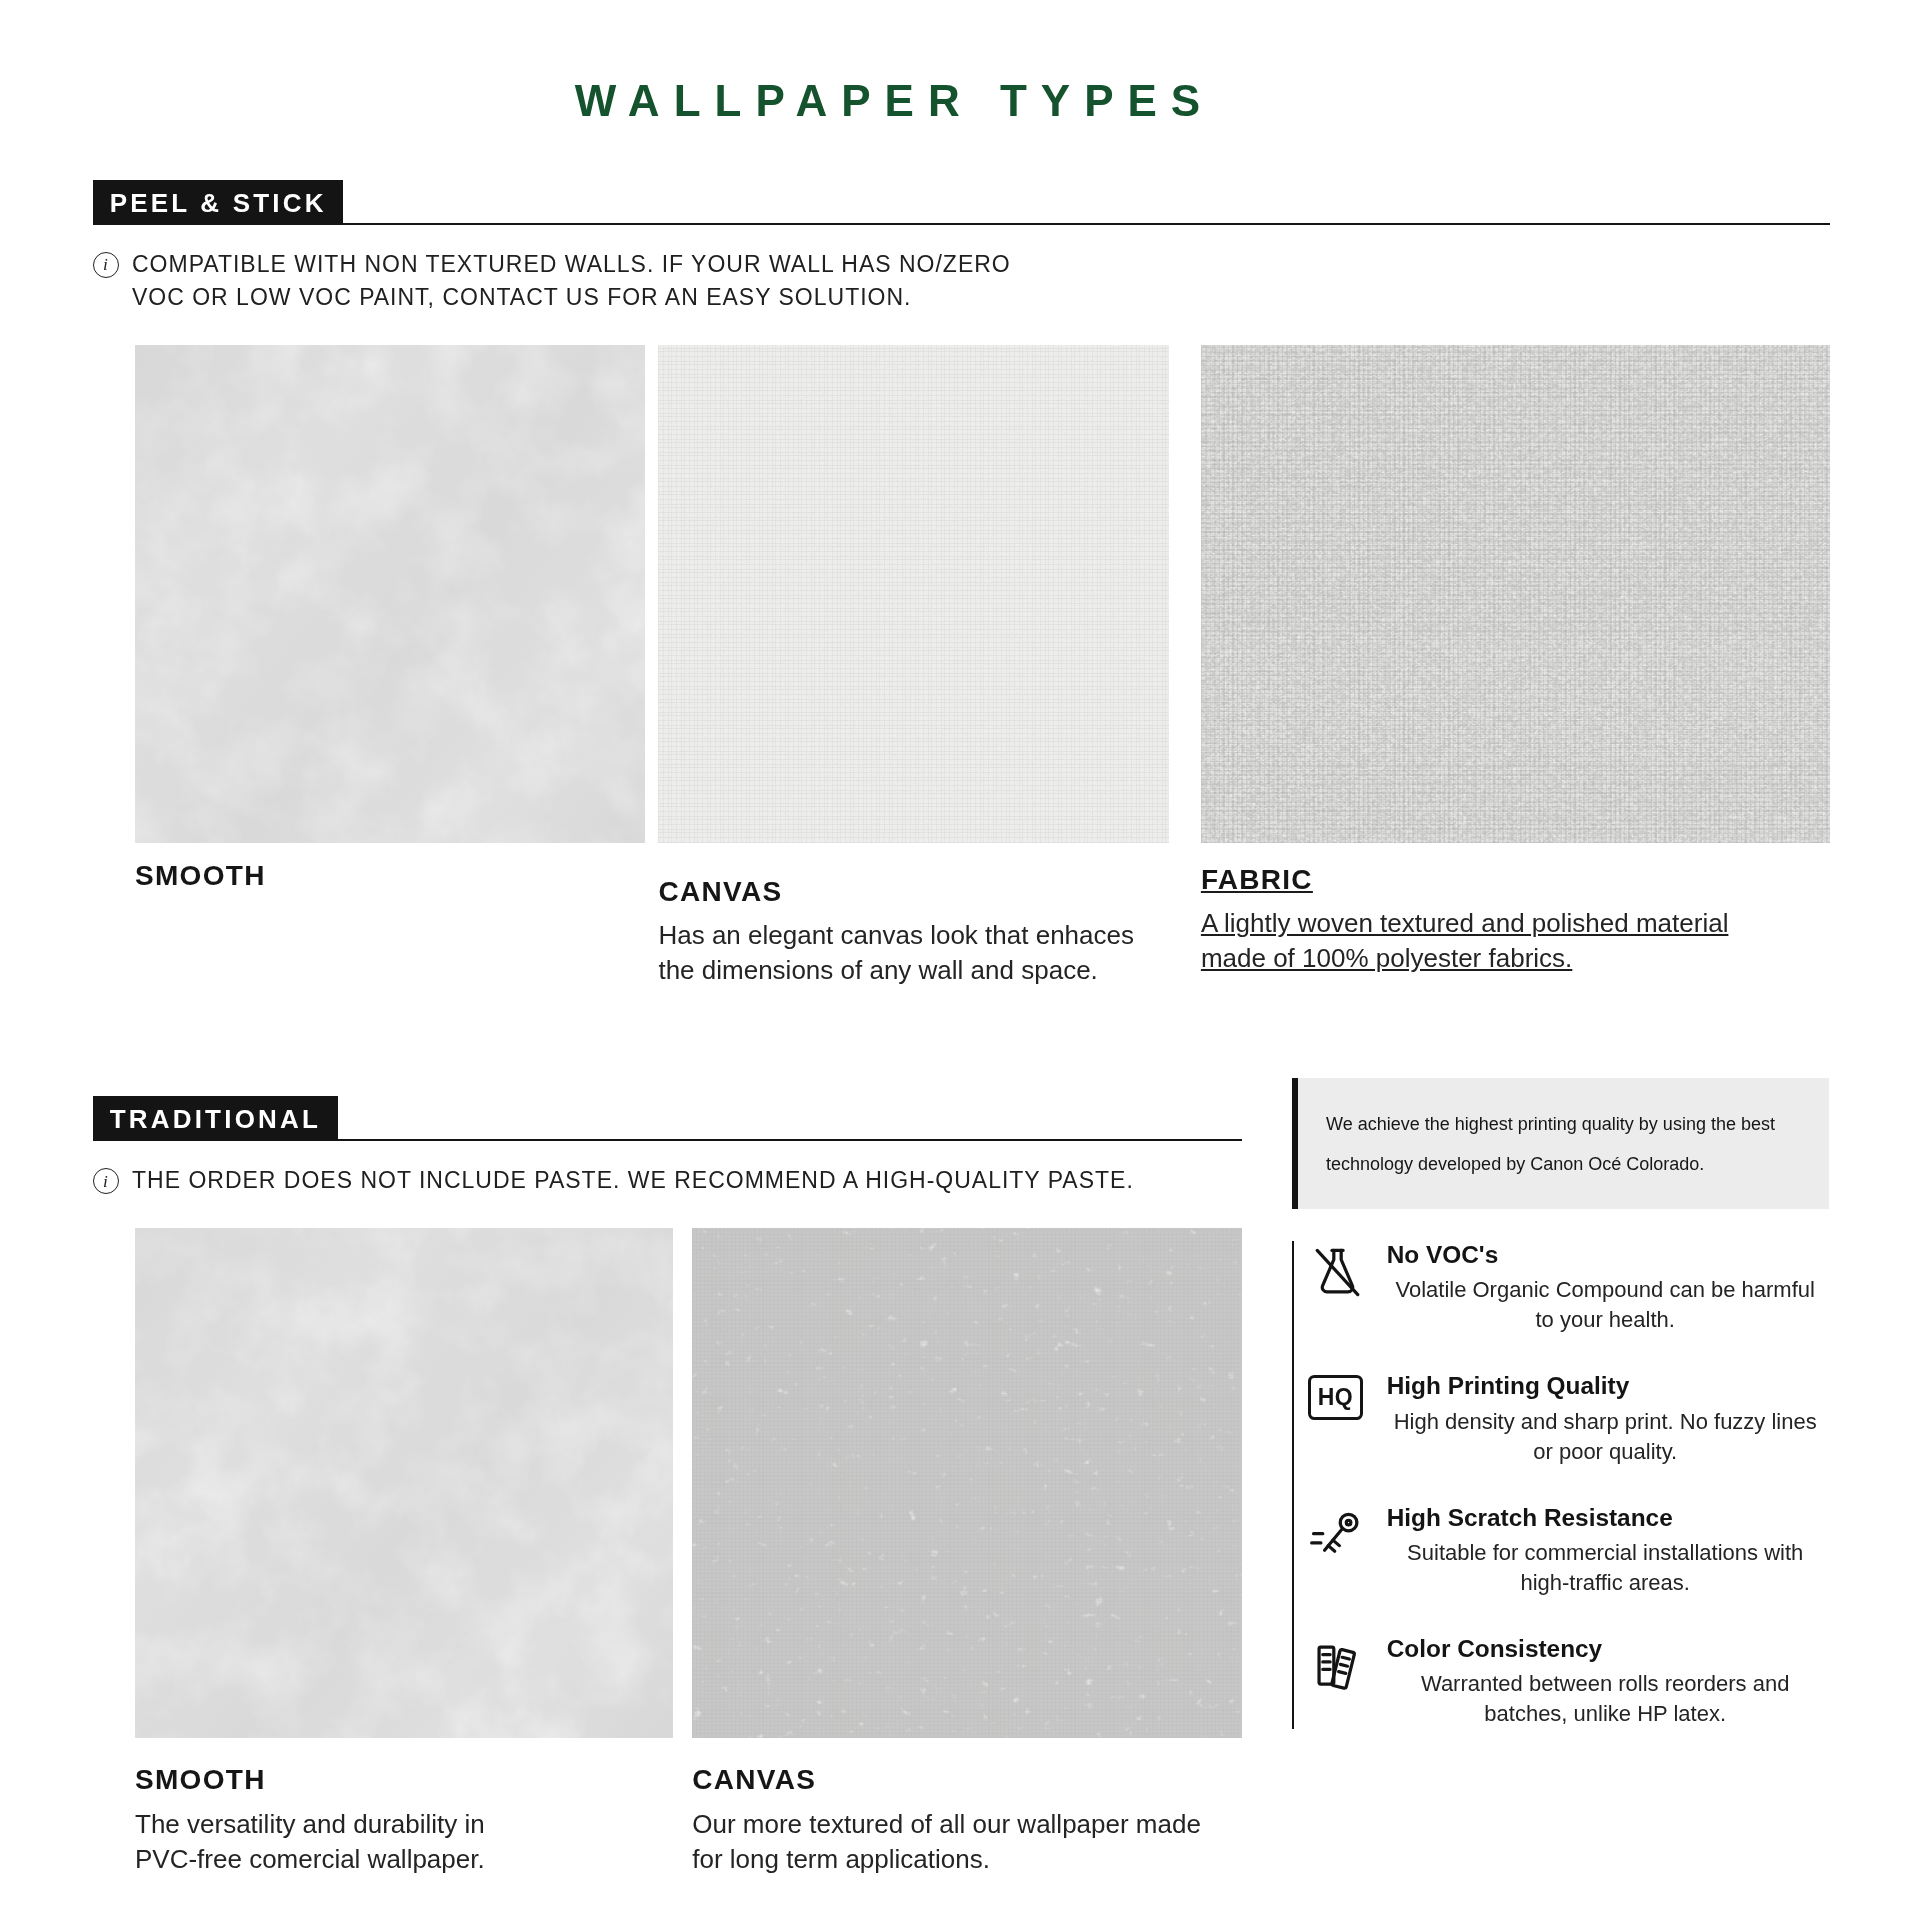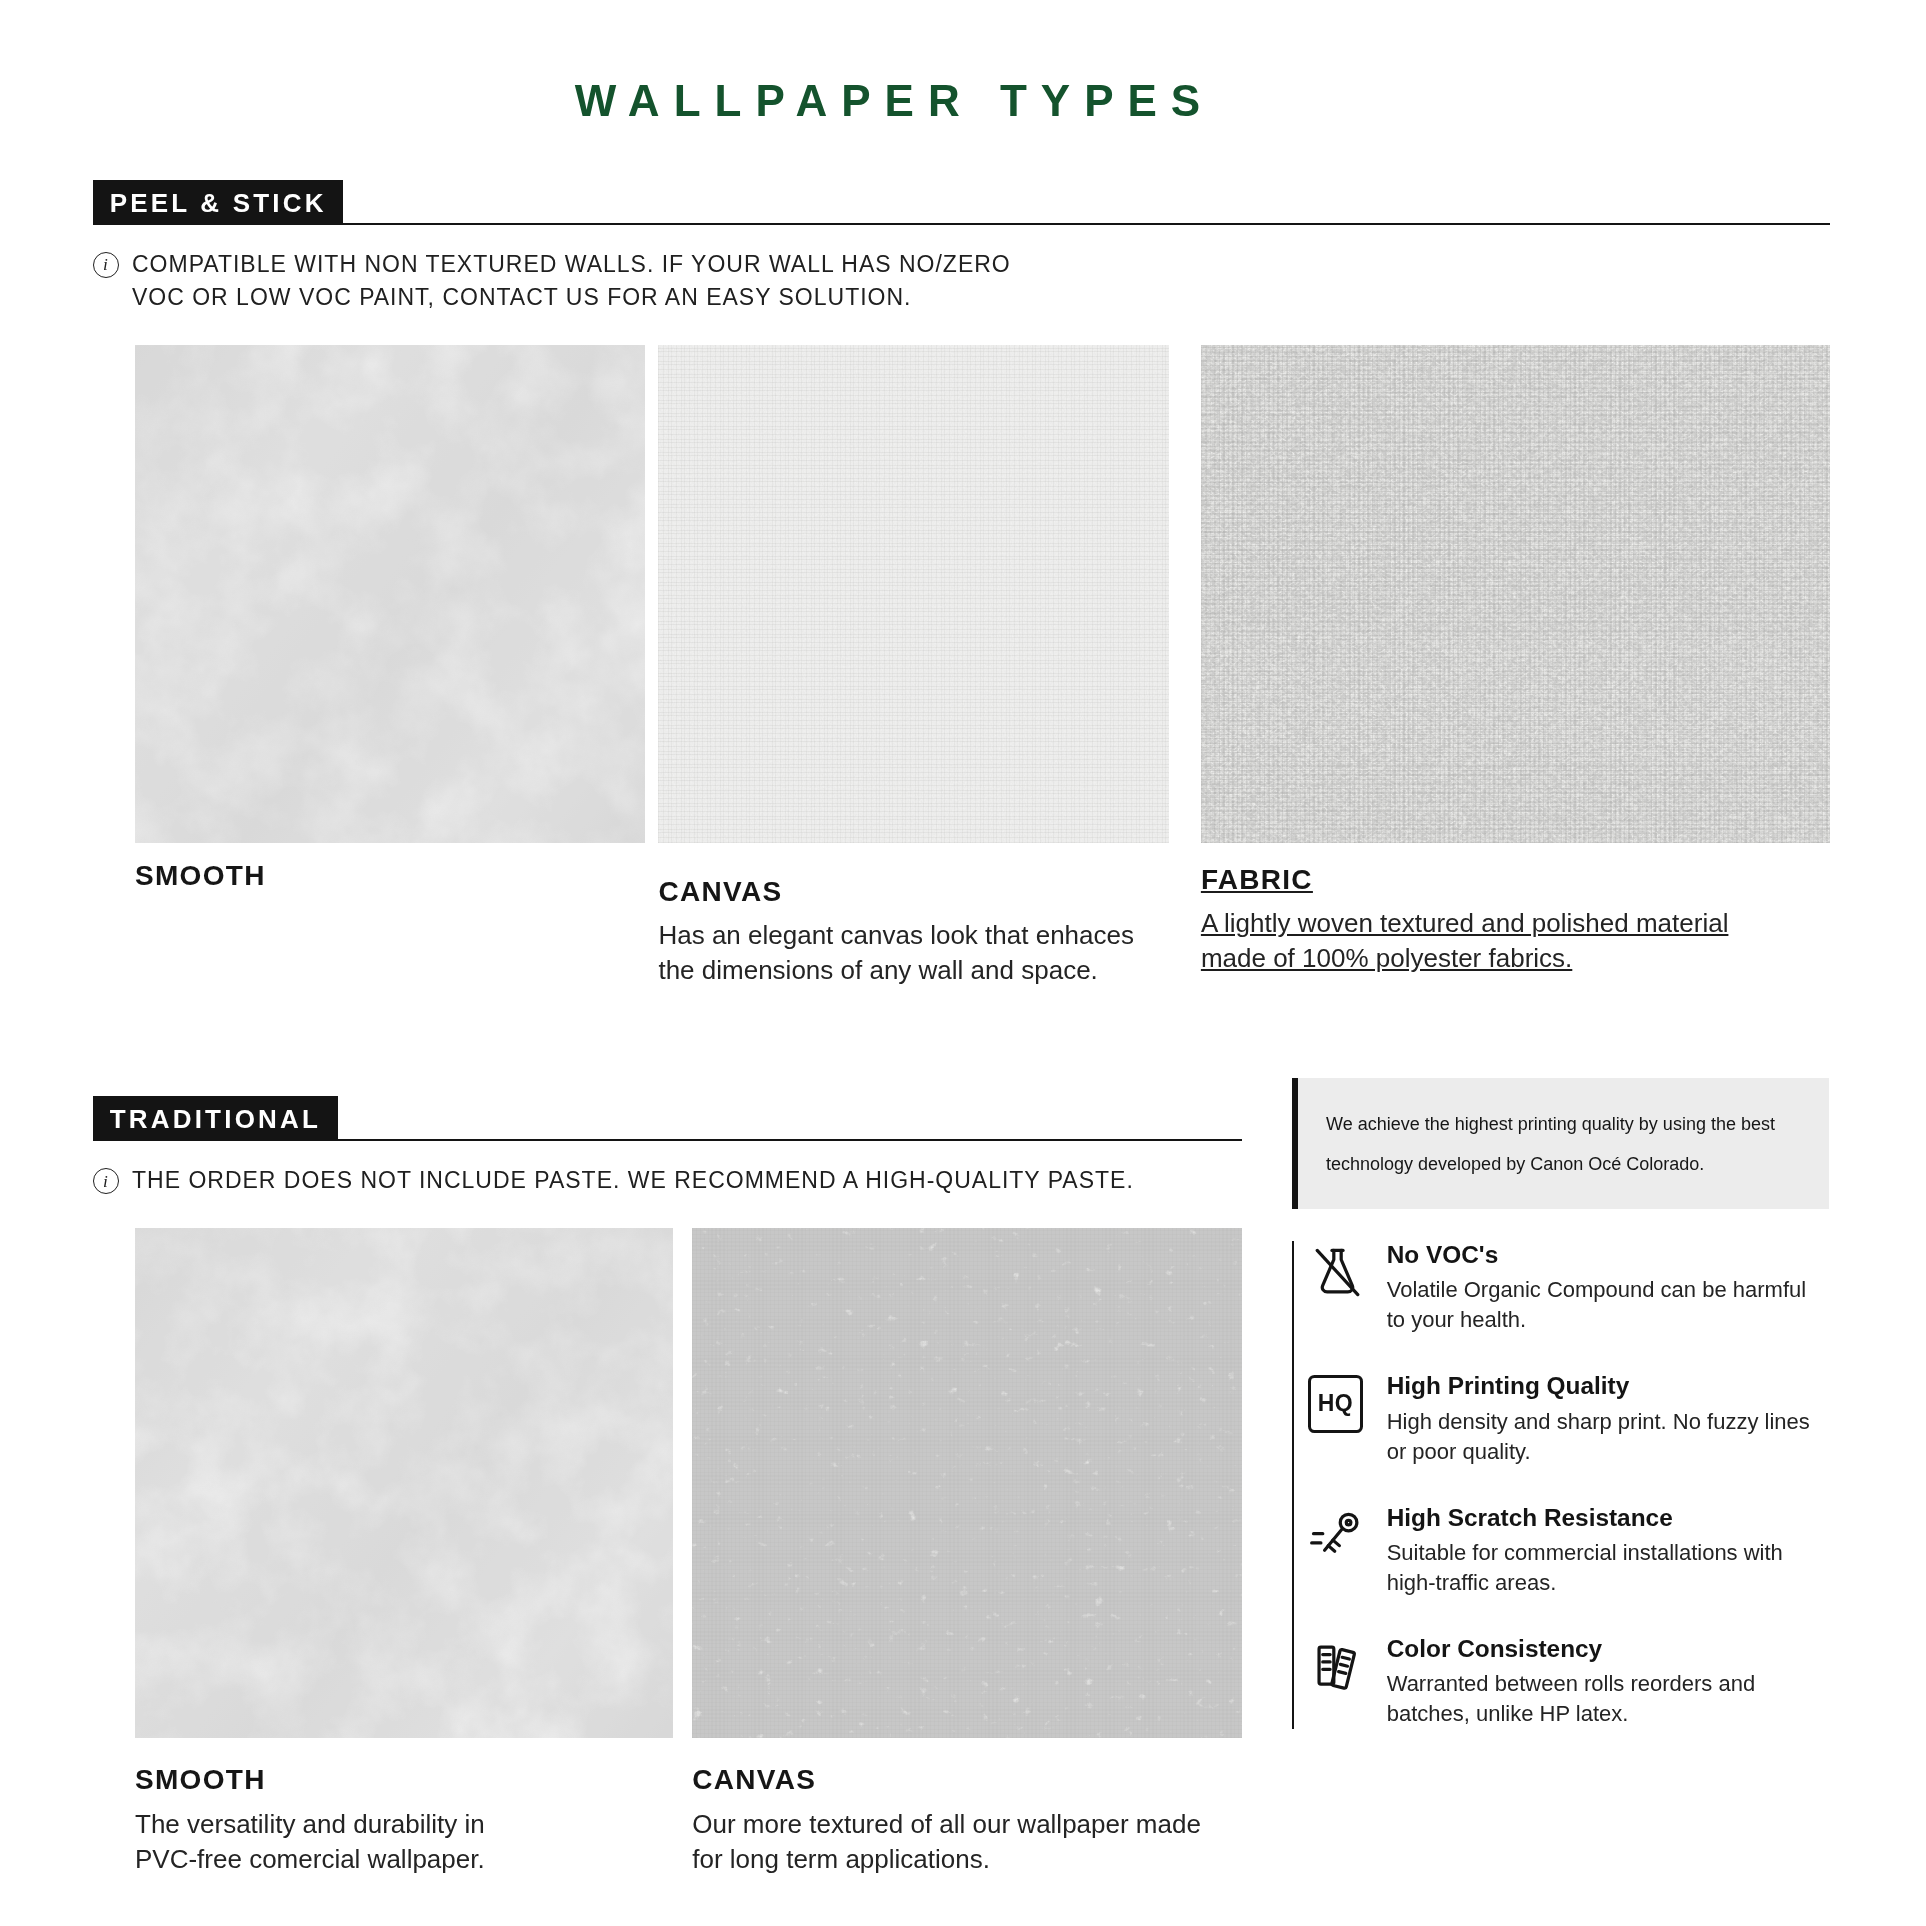--- a/index.html
+++ b/index.html
@@ -98,27 +98,27 @@
     background: #ececec;
     border-left: 6.4px solid #141414;
     padding: 26px 26px 24.4px 28px;
     font-size: 18px; line-height: 40px; color: #161616;
   }
   .features { margin-top: 32px; border-left: 2.6px solid #141414; padding-left: 14px; }
   .feature { display: flex; margin-bottom: 37px; }
   .feature-icon { width: 62px; flex: 0 0 62px; margin-right: 16.7px; padding-top: 2.6px; }
   .feature-icon svg { width: 59px; height: 59px; }
   .hq-box {
-    width: 55px; height: 58px;
+    width: 55px; height: 45px;
     border: 3.2px solid #141414; border-radius: 6.4px;
     display: flex; align-items: center; justify-content: center;
     font-size: 23px; font-weight: bold; color: #141414; letter-spacing: 0.6px;
   }
   .feature-title { font-size: 24.4px; font-weight: bold; color: #141414; }
-  .feature-desc { font-size: 22px; line-height: 30px; margin-top: 6.4px; color: #242424; max-width: 437px; }
+  .feature-desc { font-size: 22px; line-height: 30px; margin-top: 6.4px; color: #242424; max-width: 437px; text-align: center; }
 
   .ink-stroke { stroke: #141414; fill: none; stroke-width: 3.5; stroke-linecap: round; stroke-linejoin: round; }
 </style>
 </head>
 <body>
 
 <div class="page">
 
   <h1 class="title">WALLPAPER TYPES</h1>
 

